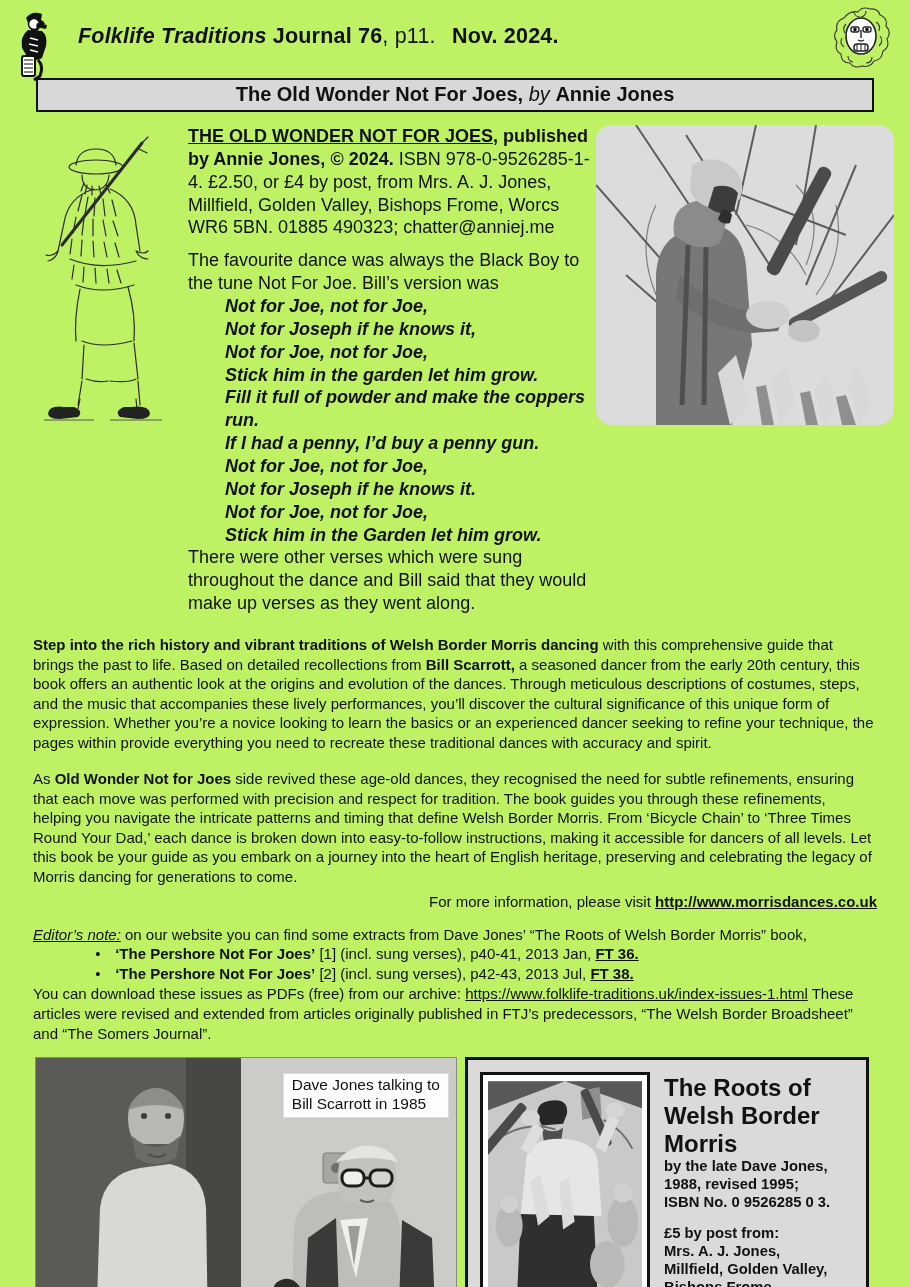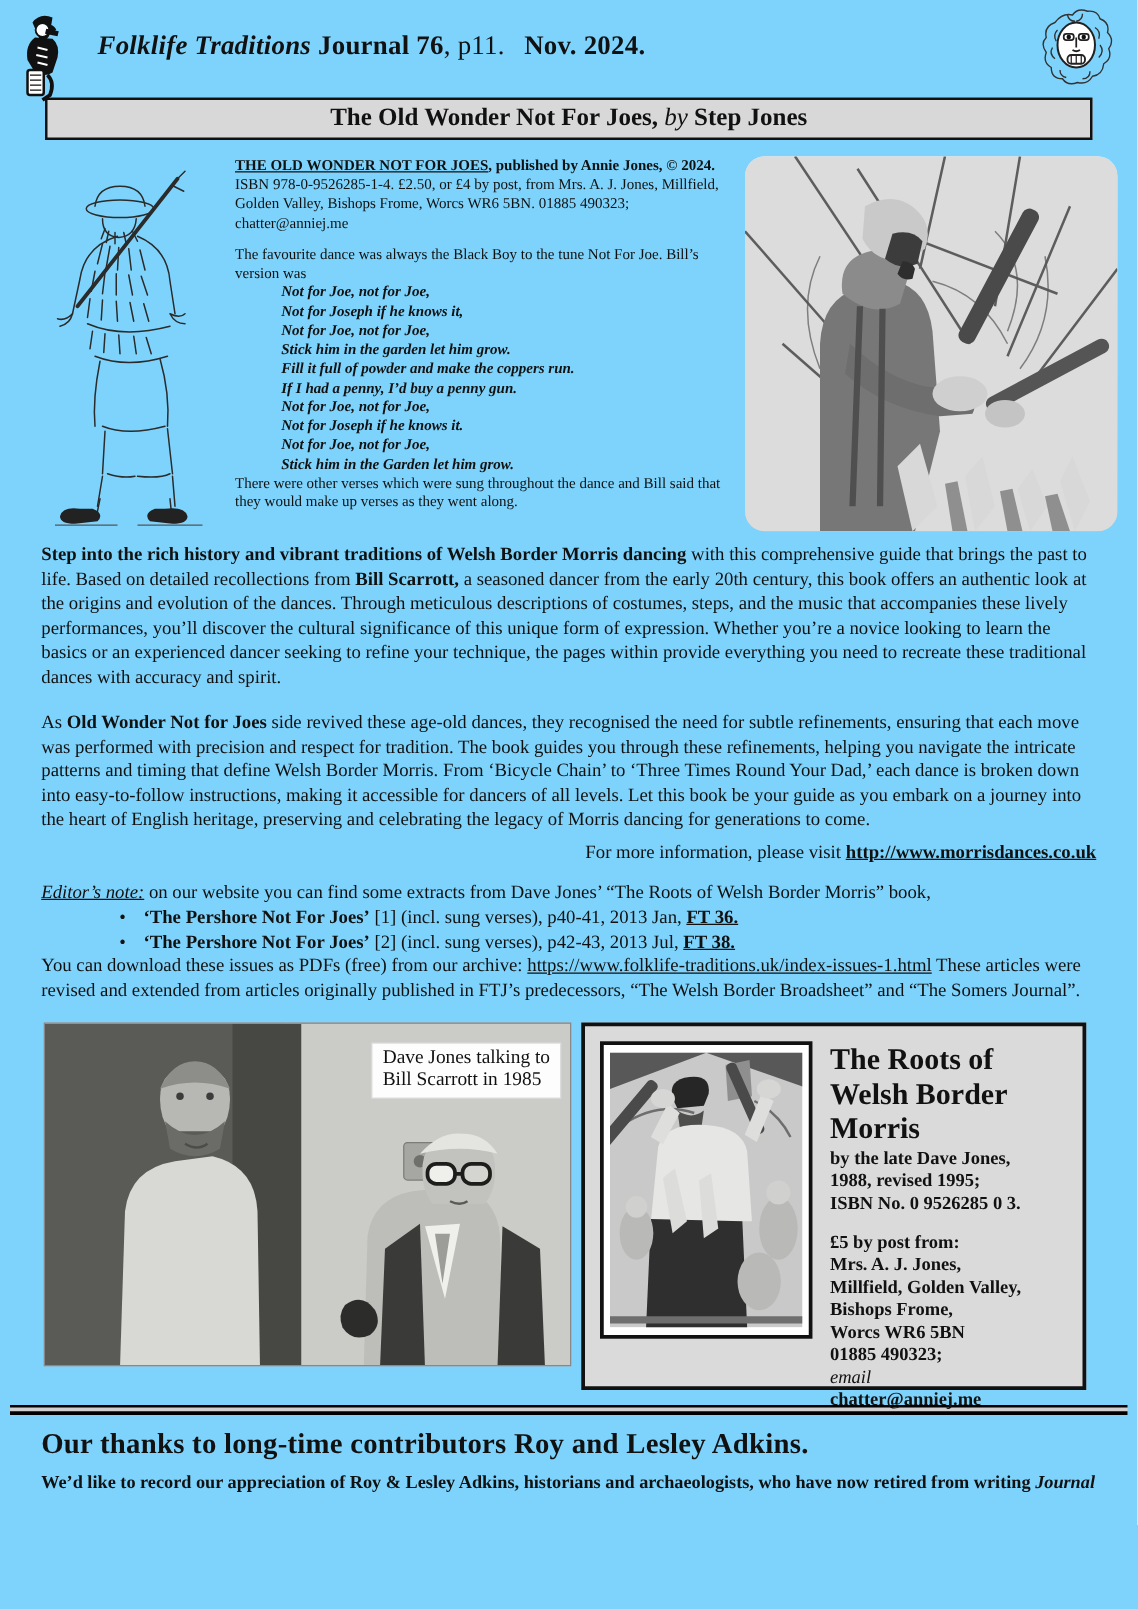--- a/index.html
+++ b/index.html
@@ -1,35 +1,35 @@
 <!DOCTYPE html>
 <html><head>
 <meta charset="utf-8">
 <style>
   html,body{margin:0;padding:0;background:#fff;}
-  .page{position:relative;width:910px;height:1287px;margin:0 auto;background:#7dd3fc;
-        color:#111;font-family:Liberation Serif, serif;overflow:hidden;}
+  .page{position:relative;width:910px;height:1287px;margin:0 auto;background:#bef264;
+        color:#111;font-family:Liberation Sans, sans-serif;overflow:hidden;}
   .b{font-weight:bold;} .i{font-style:italic;} .u{text-decoration:underline;}
   .bi{font-weight:bold;font-style:italic;}
 
   
   .header{position:relative;height:78px;}
   .logo-left{position:absolute;left:10px;top:8px;width:52px;height:74px;}
   .logo-right{position:absolute;right:20px;top:6px;width:58px;height:62px;}
   .masthead{position:absolute;left:78px;top:24px;font-size:21.5px;letter-spacing:.2px;}
   .masthead .mh-date{margin-left:10px;}
 
   
   .titlebar{margin:0 36px;border:2.5px solid #111;background:#d8d8d8;
             text-align:center;font-size:20px;padding:3px 0 4px;}
 
   
   .cols{display:flex;margin:13px 22px 0 24px;gap:6px;}
   .col-art{width:158px;flex:none;}
-  .col-text{width:402px;flex:none;font-size:12px;line-height:1.27;}
+  .col-text{width:402px;flex:none;font-size:18px;line-height:1.27;}
   .col-photo{width:298px;flex:none;}
   .col-text p{margin:0 0 10px;}
   .verse{margin-left:37px;font-weight:bold;font-style:italic;}
   .photo-right{width:298px;height:300px;border-radius:16px;overflow:hidden;
                background:linear-gradient(#ececec,#cfcfcf);}
 
   
   .wide{margin:10px 33px 0;font-size:15px;line-height:1.3;}
   .ednote{margin:13px 33px 0;font-size:15px;line-height:1.32;}
   .ednote .bullet-row{padding-left:52px;}
@@ -96,21 +96,21 @@
         <path d="M29 24 v8 m-3 2 q3 2 6 0" stroke="#222" stroke-width="1.4" fill="none"></path>
         <rect x="22" y="38" width="14" height="7" rx="3" fill="none" stroke="#222" stroke-width="1.5"></rect>
         <path d="M25 38 v7 M29 38 v7 M33 38 v7" stroke="#222" stroke-width="1" fill="none"></path>
       </svg>
     </div>
   </div>
 
   <div class="titlebar">
     <span class="b">The Old Wonder Not For Joes,</span>
     <span class="i">by</span>
-    <span class="b">Step Jones</span>
+    <span class="b">Annie Jones</span>
   </div>
 
   <div class="cols">
 
     <div class="col-art">
       <svg viewBox="0 0 158 296" width="158" height="296">
         <g stroke="#2b2b2b" stroke-width="1.2" fill="none" stroke-linecap="round">
           <path d="M118 18 L38 120" stroke-width="3"></path>
           <path d="M118 18 l6 -6 M115 24 l8 4"></path>
           <ellipse cx="72" cy="42" rx="27" ry="7"></ellipse>

